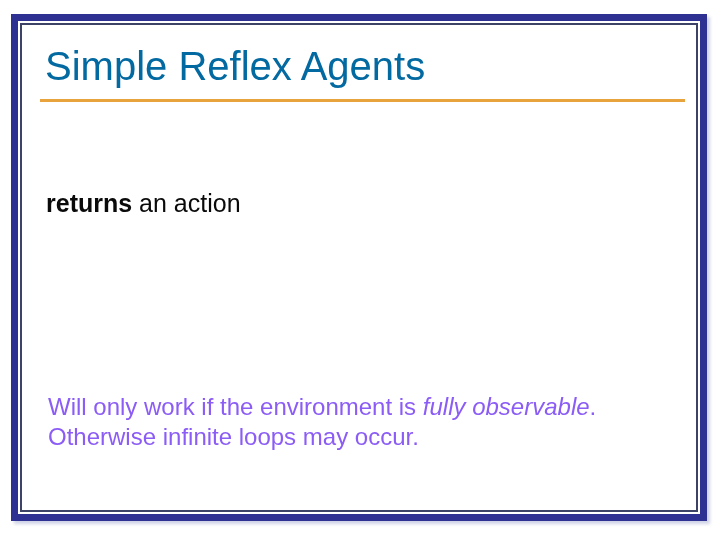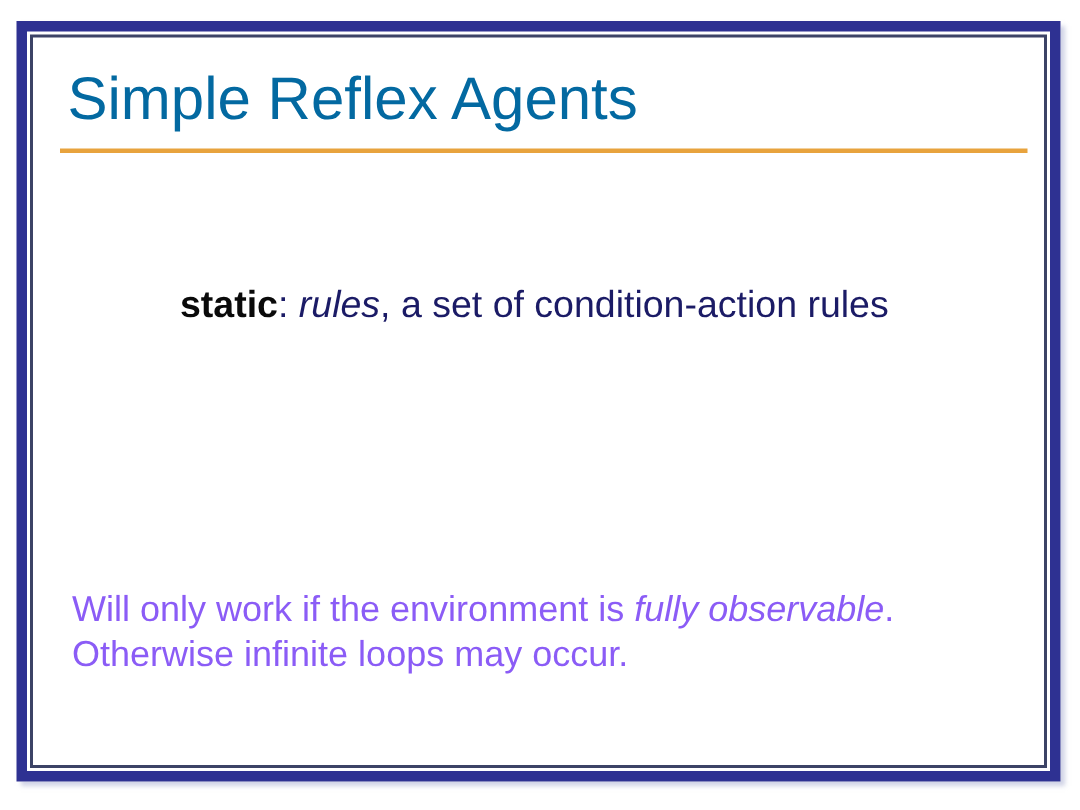--- a/index.html
+++ b/index.html
@@ -45,21 +45,21 @@
 
 <div class="frame">
   <div class="frame-inner"></div>
 </div>
 
 <div class="title">Simple Reflex Agents</div>
 
 <div class="divider"></div>
 
 <div class="code">
-  <div class="code-line indent"><span style="font-weight: bold;">static</span><span style="color: rgb(27, 27, 102);">: </span><span style="font-style: italic; color: rgb(27, 27, 102);">rules</span><span style="color: rgb(27, 27, 102);">, a set of condition-action rules</span></div>
+  <div class="code-line"><span style="font-weight: bold;">returns </span><span>an action</span></div>
   
   
   
 </div>
 
 <div class="note">
   <div class="note-line"><span>Will only work if the environment is </span><span style="font-style: italic;">fully observable</span><span>.</span></div>
   <div class="note-line"><span>Otherwise infinite loops may occur.</span></div>
 </div>
 

